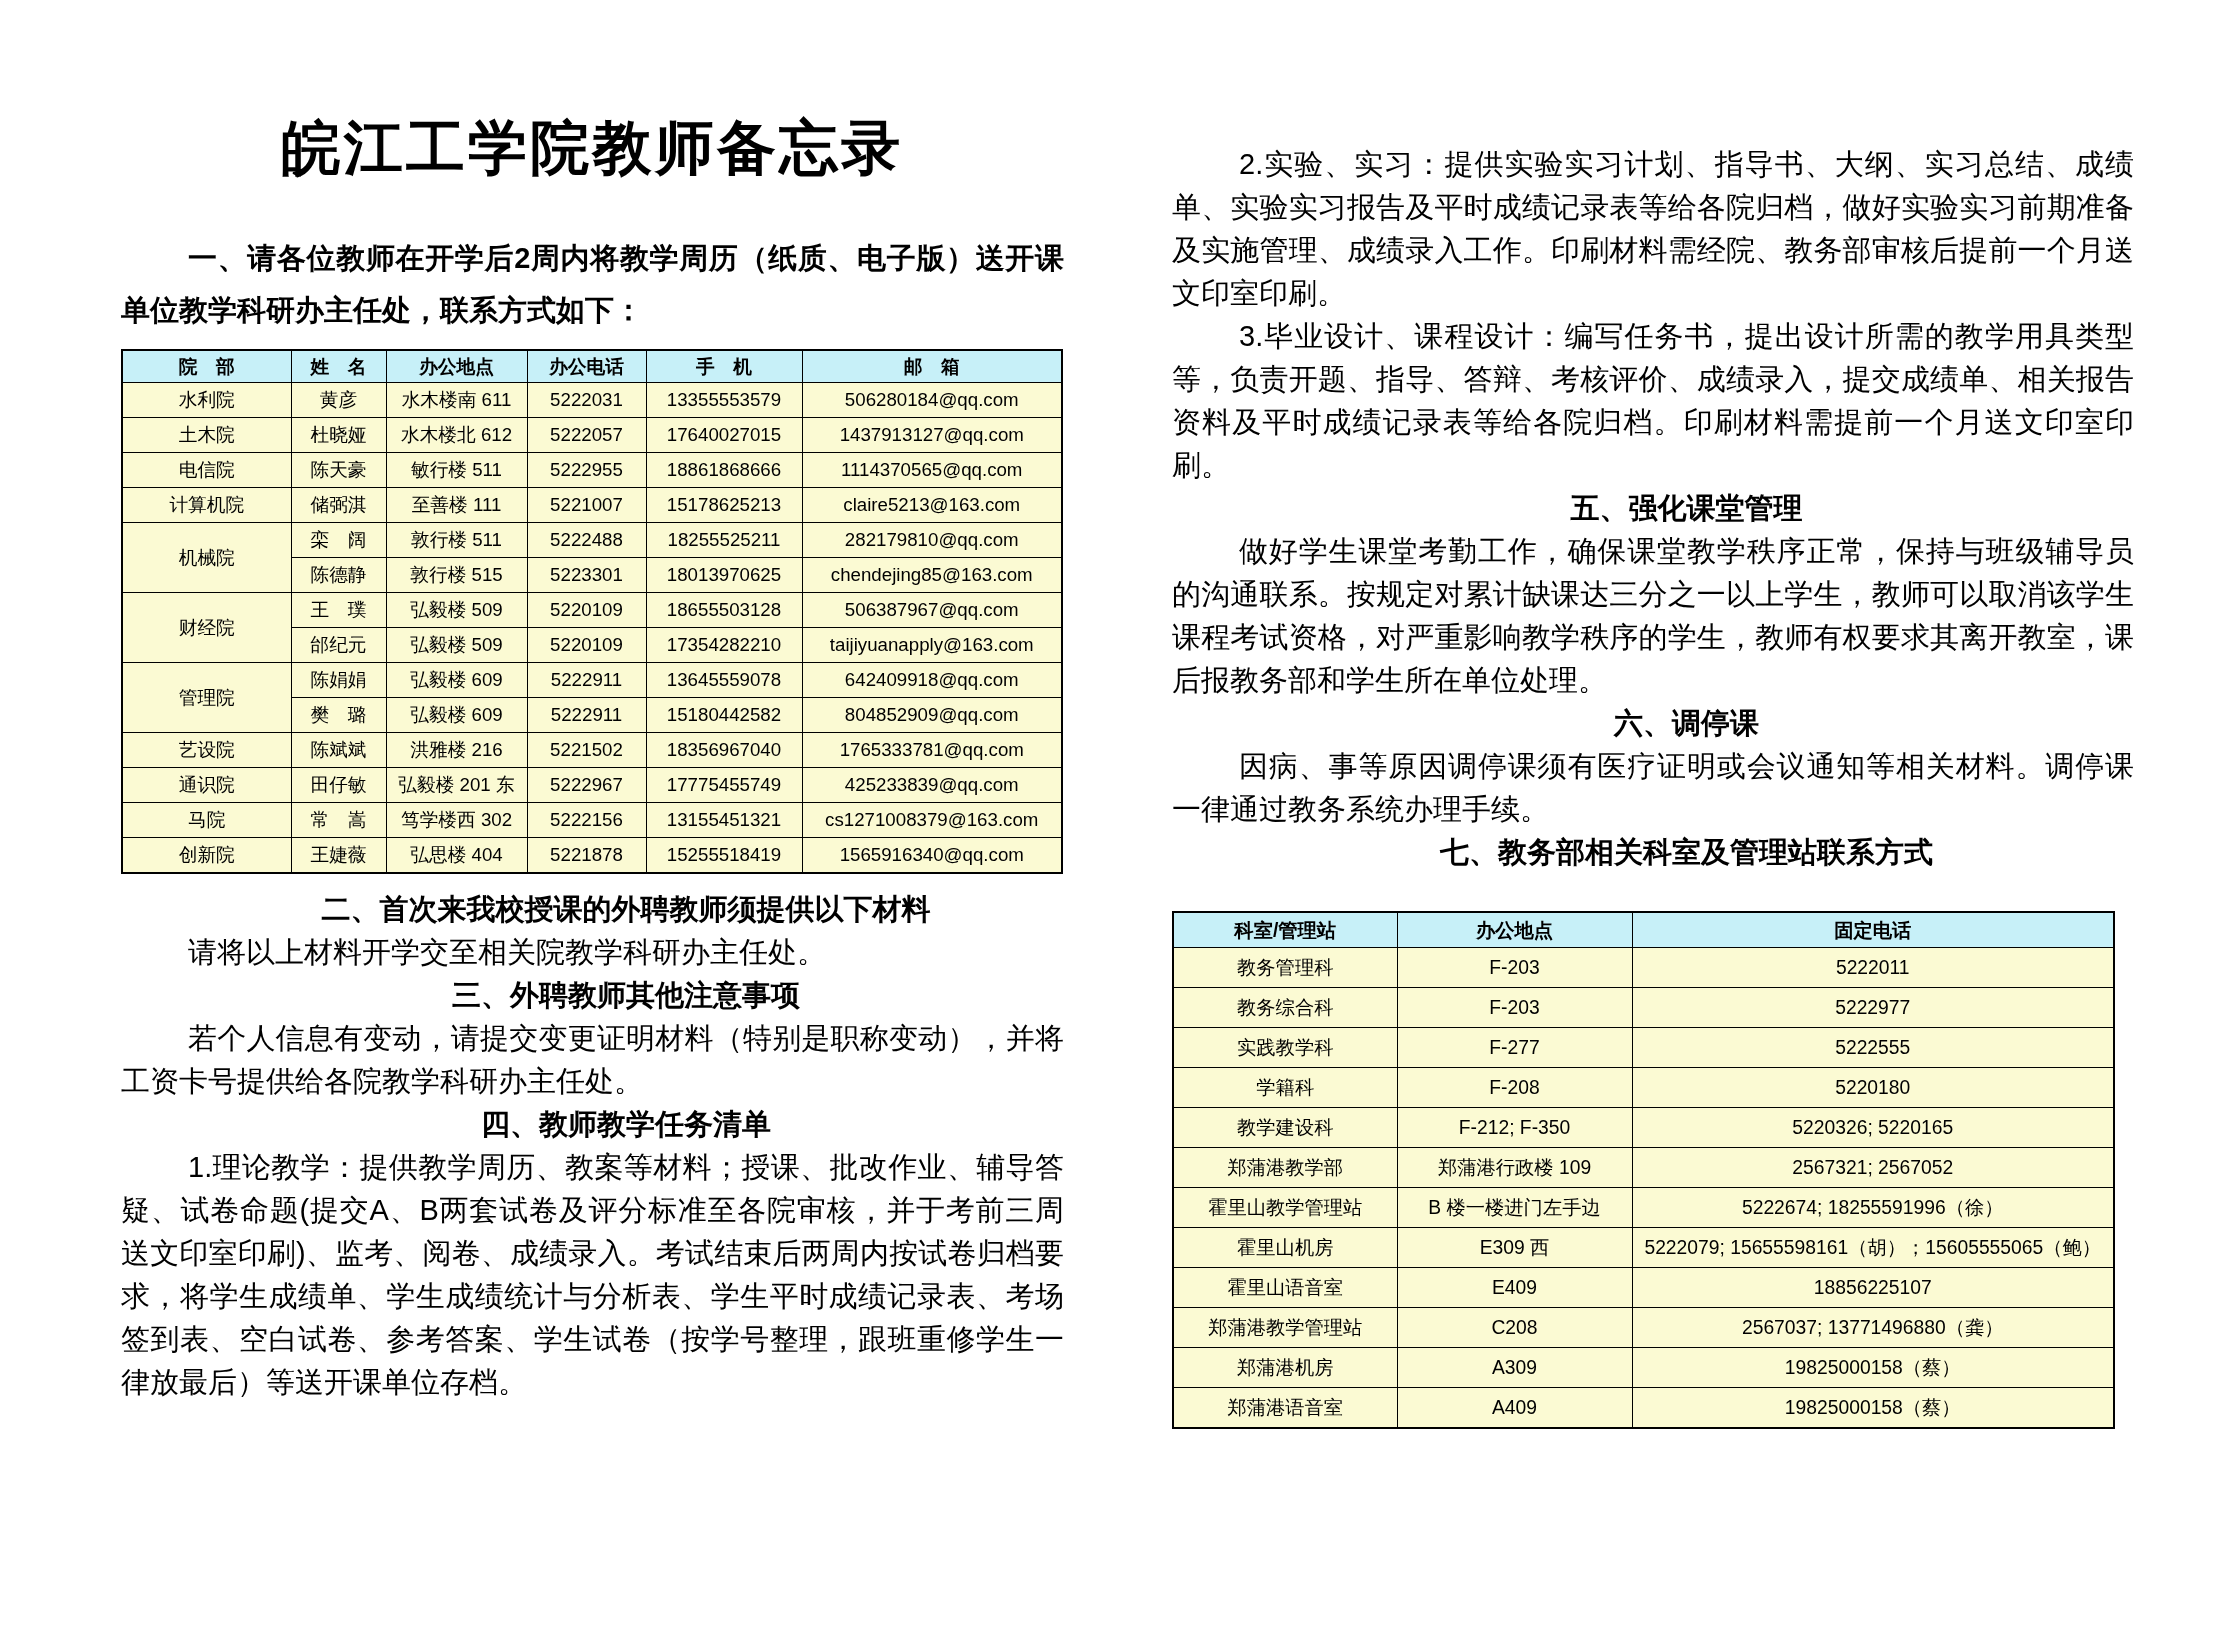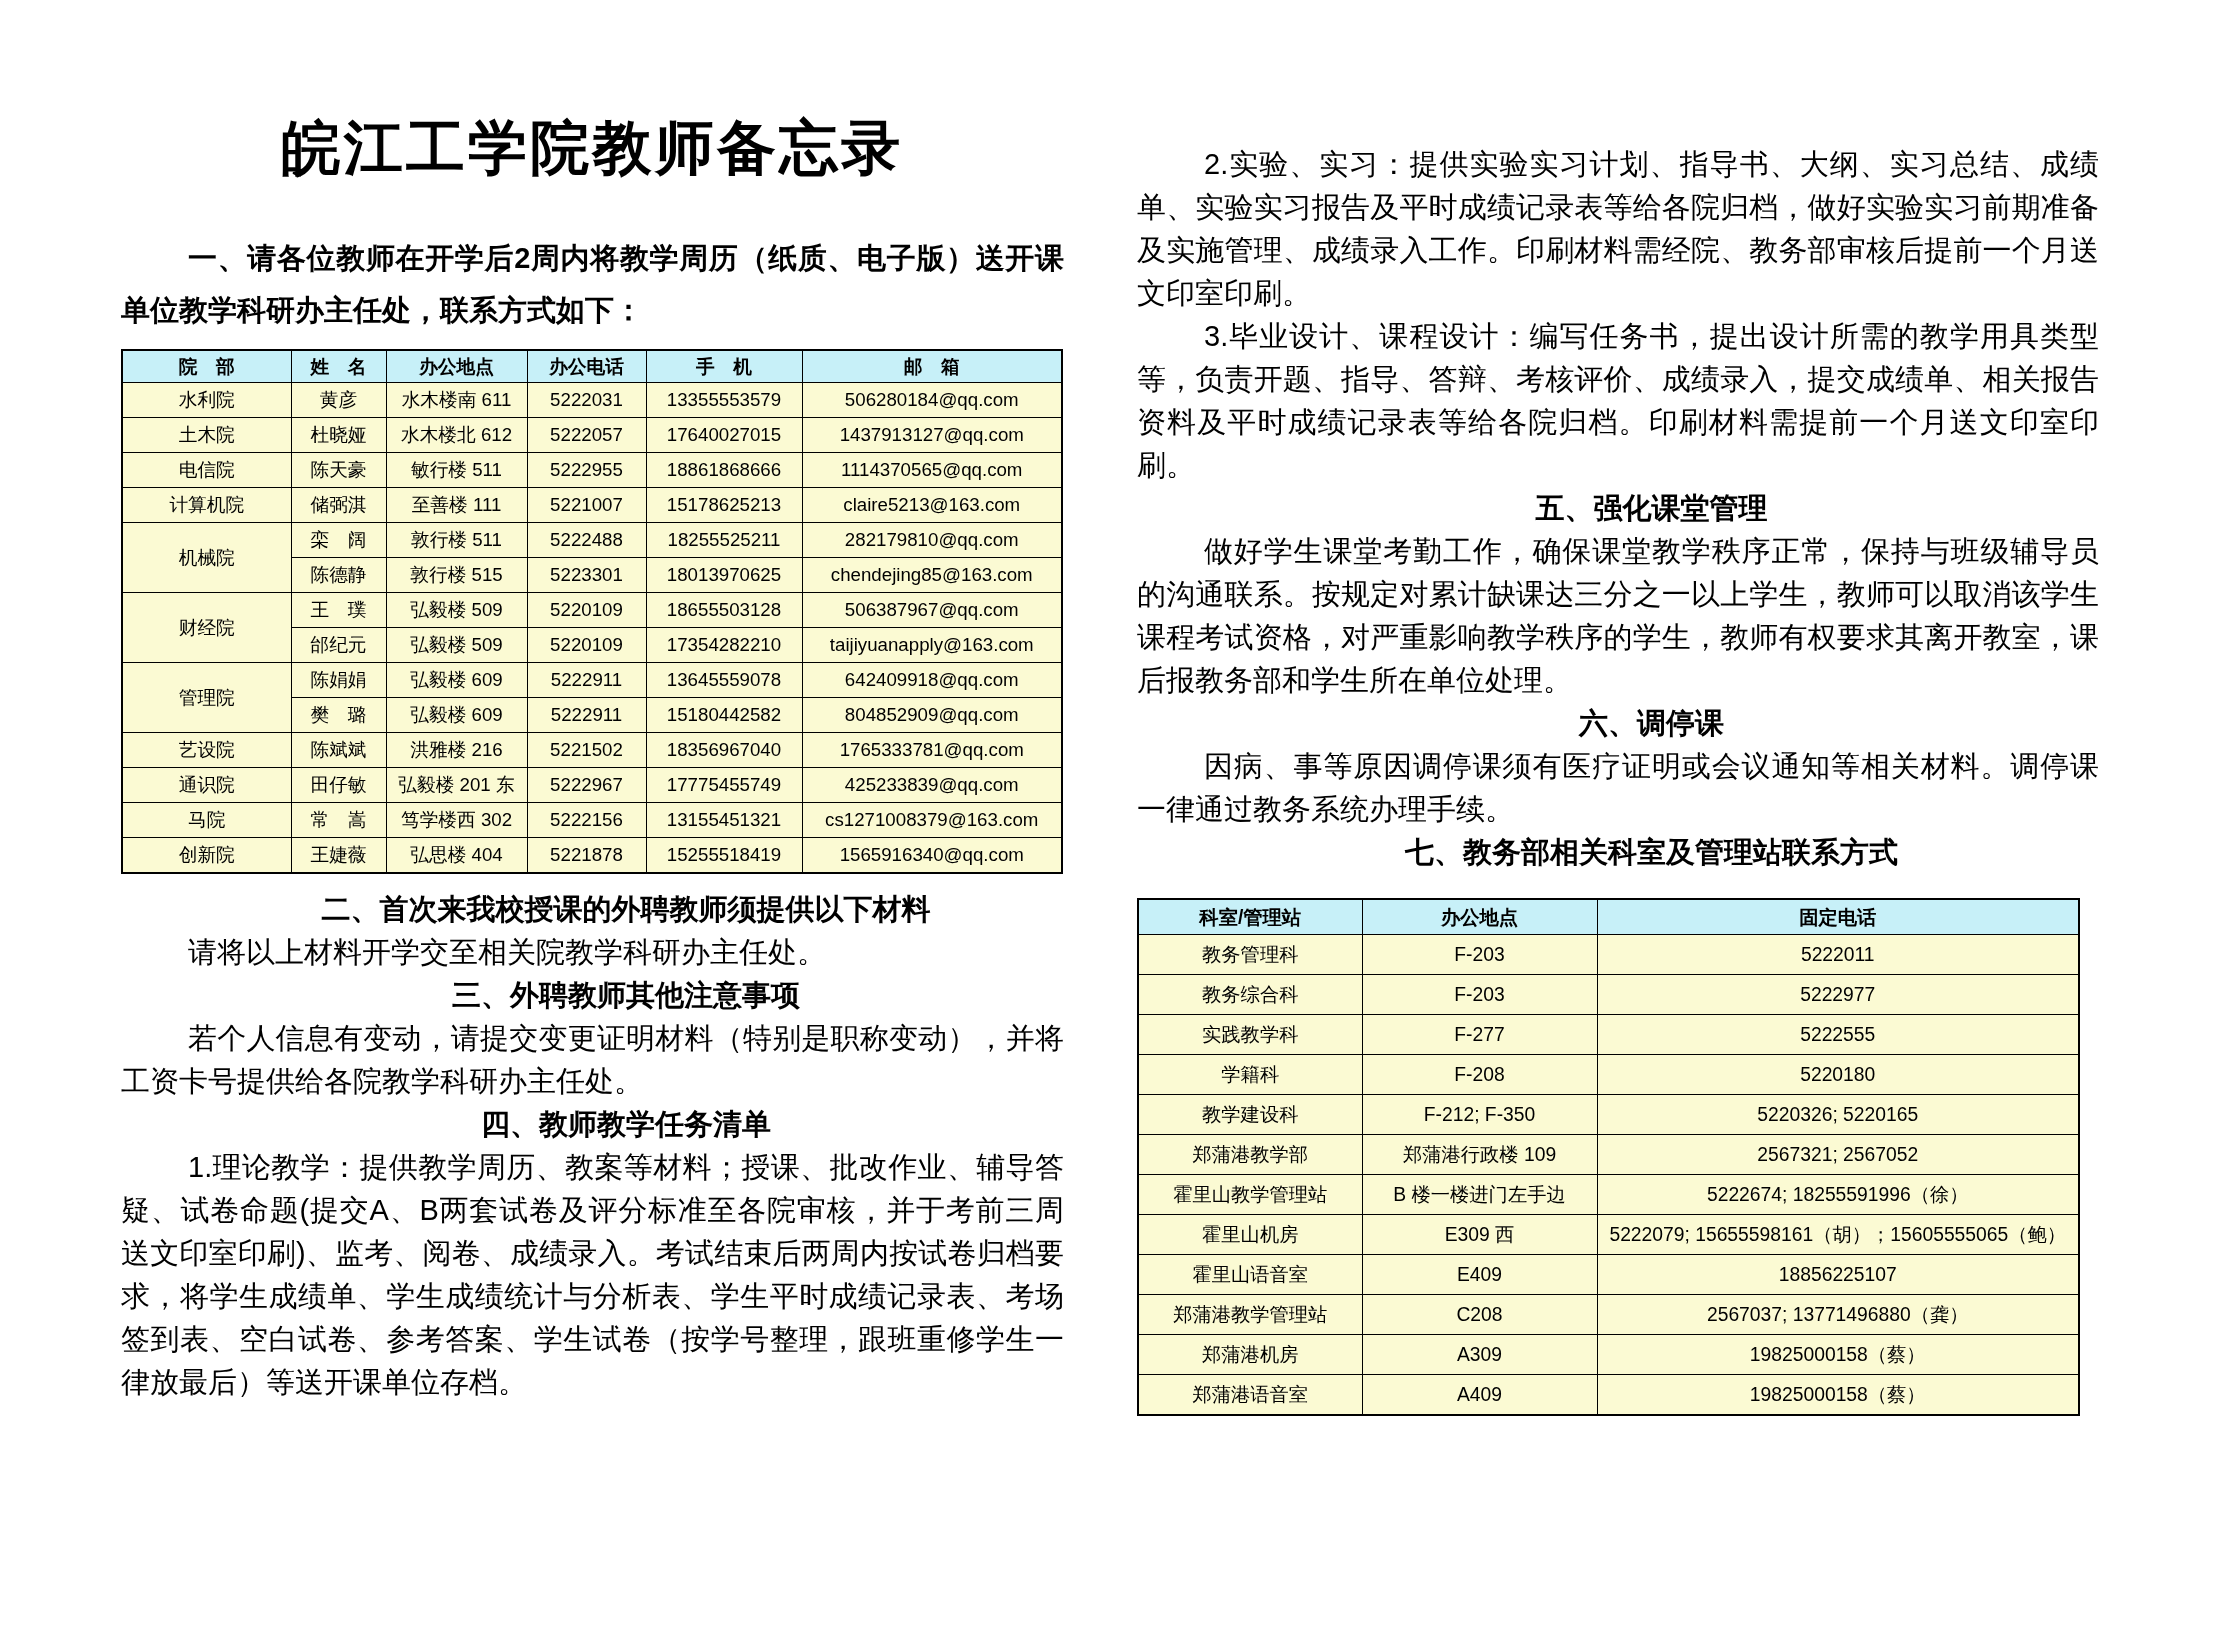--- a/index.html
+++ b/index.html
@@ -6,21 +6,21 @@
   .page {
     position:relative;
     width:2216px; height:1645px;
     background:#ffffff;
     color:#000000;
     font-family:"Liberation Sans","DejaVu Sans",sans-serif;
     overflow:hidden;
     padding-left:28px;
   }
   .col-left  { position:absolute; left:121px;  top:110px; width:943px; }
-  .col-right { position:absolute; left:1137px; top:143px; width:962px; }
+  .col-right { position:absolute; left:1172px; top:143px; width:962px; }
 
   .doc-title {
     font-size:59px; font-weight:900; letter-spacing:3.2px;
     text-align:center; line-height:77px;
     margin:0 0 45px 0;
   }
   .line, .para {
     font-size:29px; line-height:43px;
     margin:0; text-align:justify;
   }
@@ -38,21 +38,21 @@
     text-align:center; vertical-align:middle;
     padding:0 3.9px; overflow:hidden;
   }
   th { background:var(--header-bg,#c7f0f8); font-weight:700; border-bottom:1.9px solid #000; }
   td { background:var(--body-bg,#fbfad3); }
 
   .t-depts { width:940px; margin:13px 0 14px 0; font-size:18.7px; }
   .t-depts th { height:31px; }
   .t-depts td { height:34px; }
 
-  .t-offices { width:941px; margin-top:24px; font-size:19.3px; }
+  .t-offices { width:941px; margin-top:37px; font-size:19.3px; }
   .t-offices th { height:34px; }
   .t-offices td { height:39px; }
 </style>
 </head>
 <body>
 
 <div class="page">
 
   <div class="col-left">
     <h1 class="doc-title">皖江工学院教师备忘录</h1>

